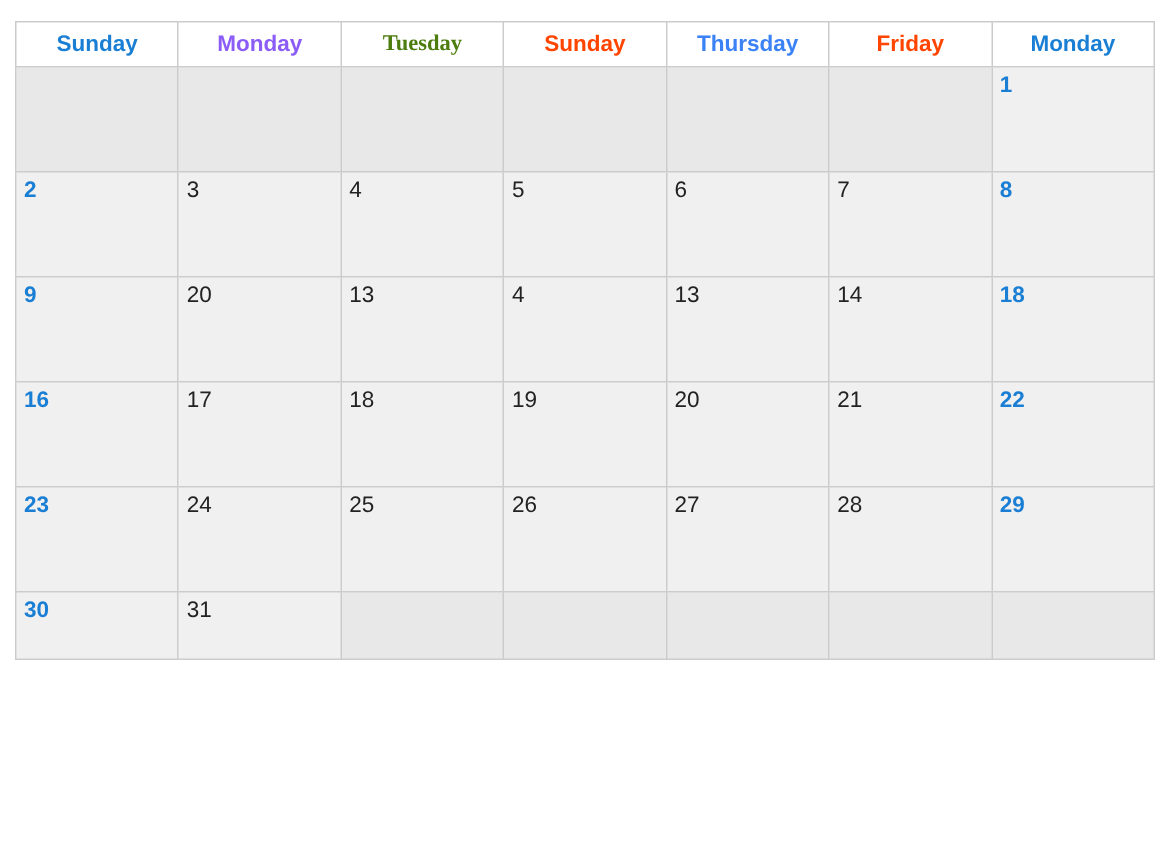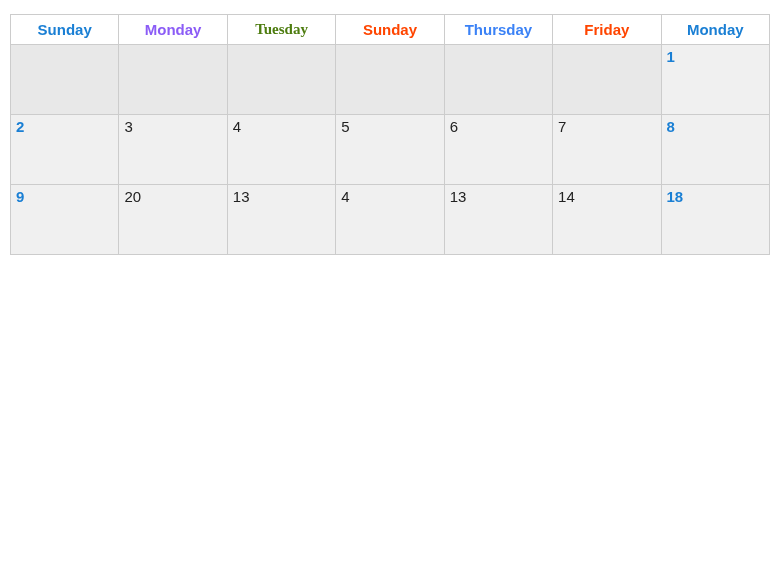--- a/index.html
+++ b/index.html
@@ -108,15 +108,42 @@
         </tr>
         <tr>
           <td><span class="day-num-sun">9</span></td>
           <td><span class="day-num-weekday">20</span></td>
           <td><span class="day-num-weekday">13</span></td>
           <td><span class="day-num-weekday">4</span></td>
           <td><span class="day-num-weekday">13</span></td>
           <td><span class="day-num-weekday">14</span></td>
           <td><span class="day-num-sat">18</span></td>
         </tr>
+        <tr>
+          <td><span class="day-num-sun">16</span></td>
+          <td><span class="day-num-weekday">17</span></td>
+          <td><span class="day-num-weekday">18</span></td>
+          <td><span class="day-num-weekday">19</span></td>
+          <td><span class="day-num-weekday">20</span></td>
+          <td><span class="day-num-weekday">21</span></td>
+          <td><span class="day-num-sat">22</span></td>
+        </tr>
+        <tr>
+          <td><span class="day-num-sun">23</span></td>
+          <td><span class="day-num-weekday">24</span></td>
+          <td><span class="day-num-weekday">25</span></td>
+          <td><span class="day-num-weekday">26</span></td>
+          <td><span class="day-num-weekday">27</span></td>
+          <td><span class="day-num-weekday">28</span></td>
+          <td><span class="day-num-sat">29</span></td>
+        </tr>
+        <tr class="last-row">
+          <td><span class="day-num-sun">30</span></td>
+          <td><span class="day-num-weekday">31</span></td>
+          <td class="empty"></td>
+          <td class="empty"></td>
+          <td class="empty"></td>
+          <td class="empty"></td>
+          <td class="empty"></td>
+        </tr>
       </tbody>
   </table>
 </div>
 
 </body></html>

